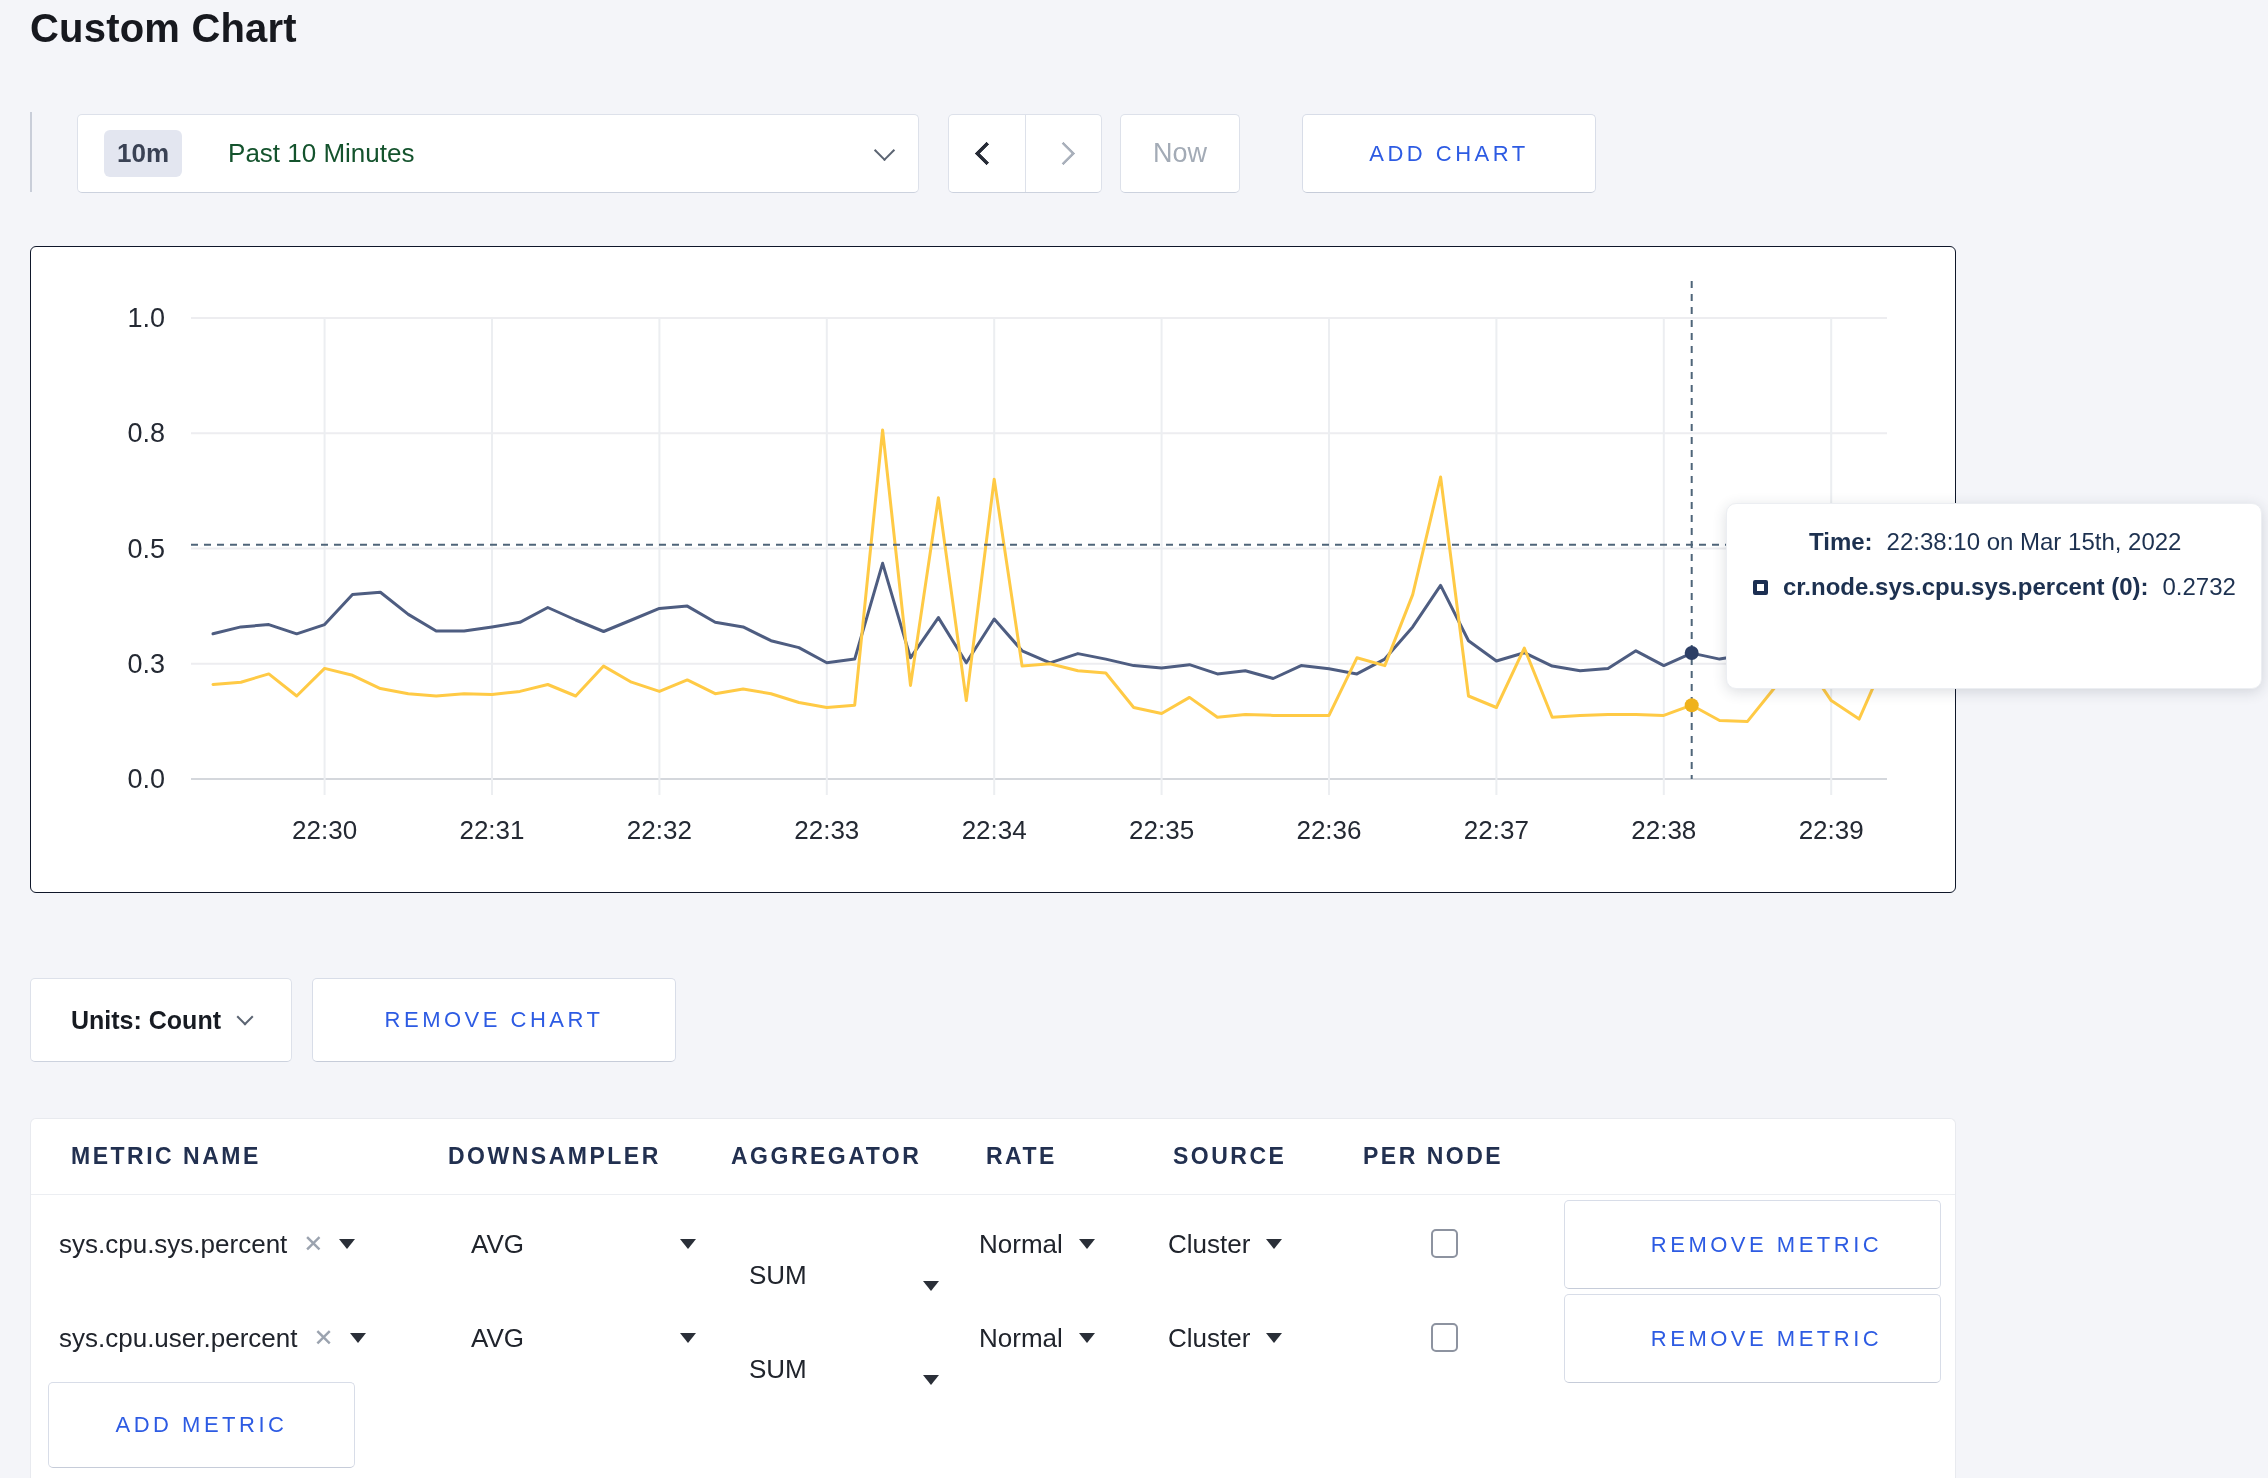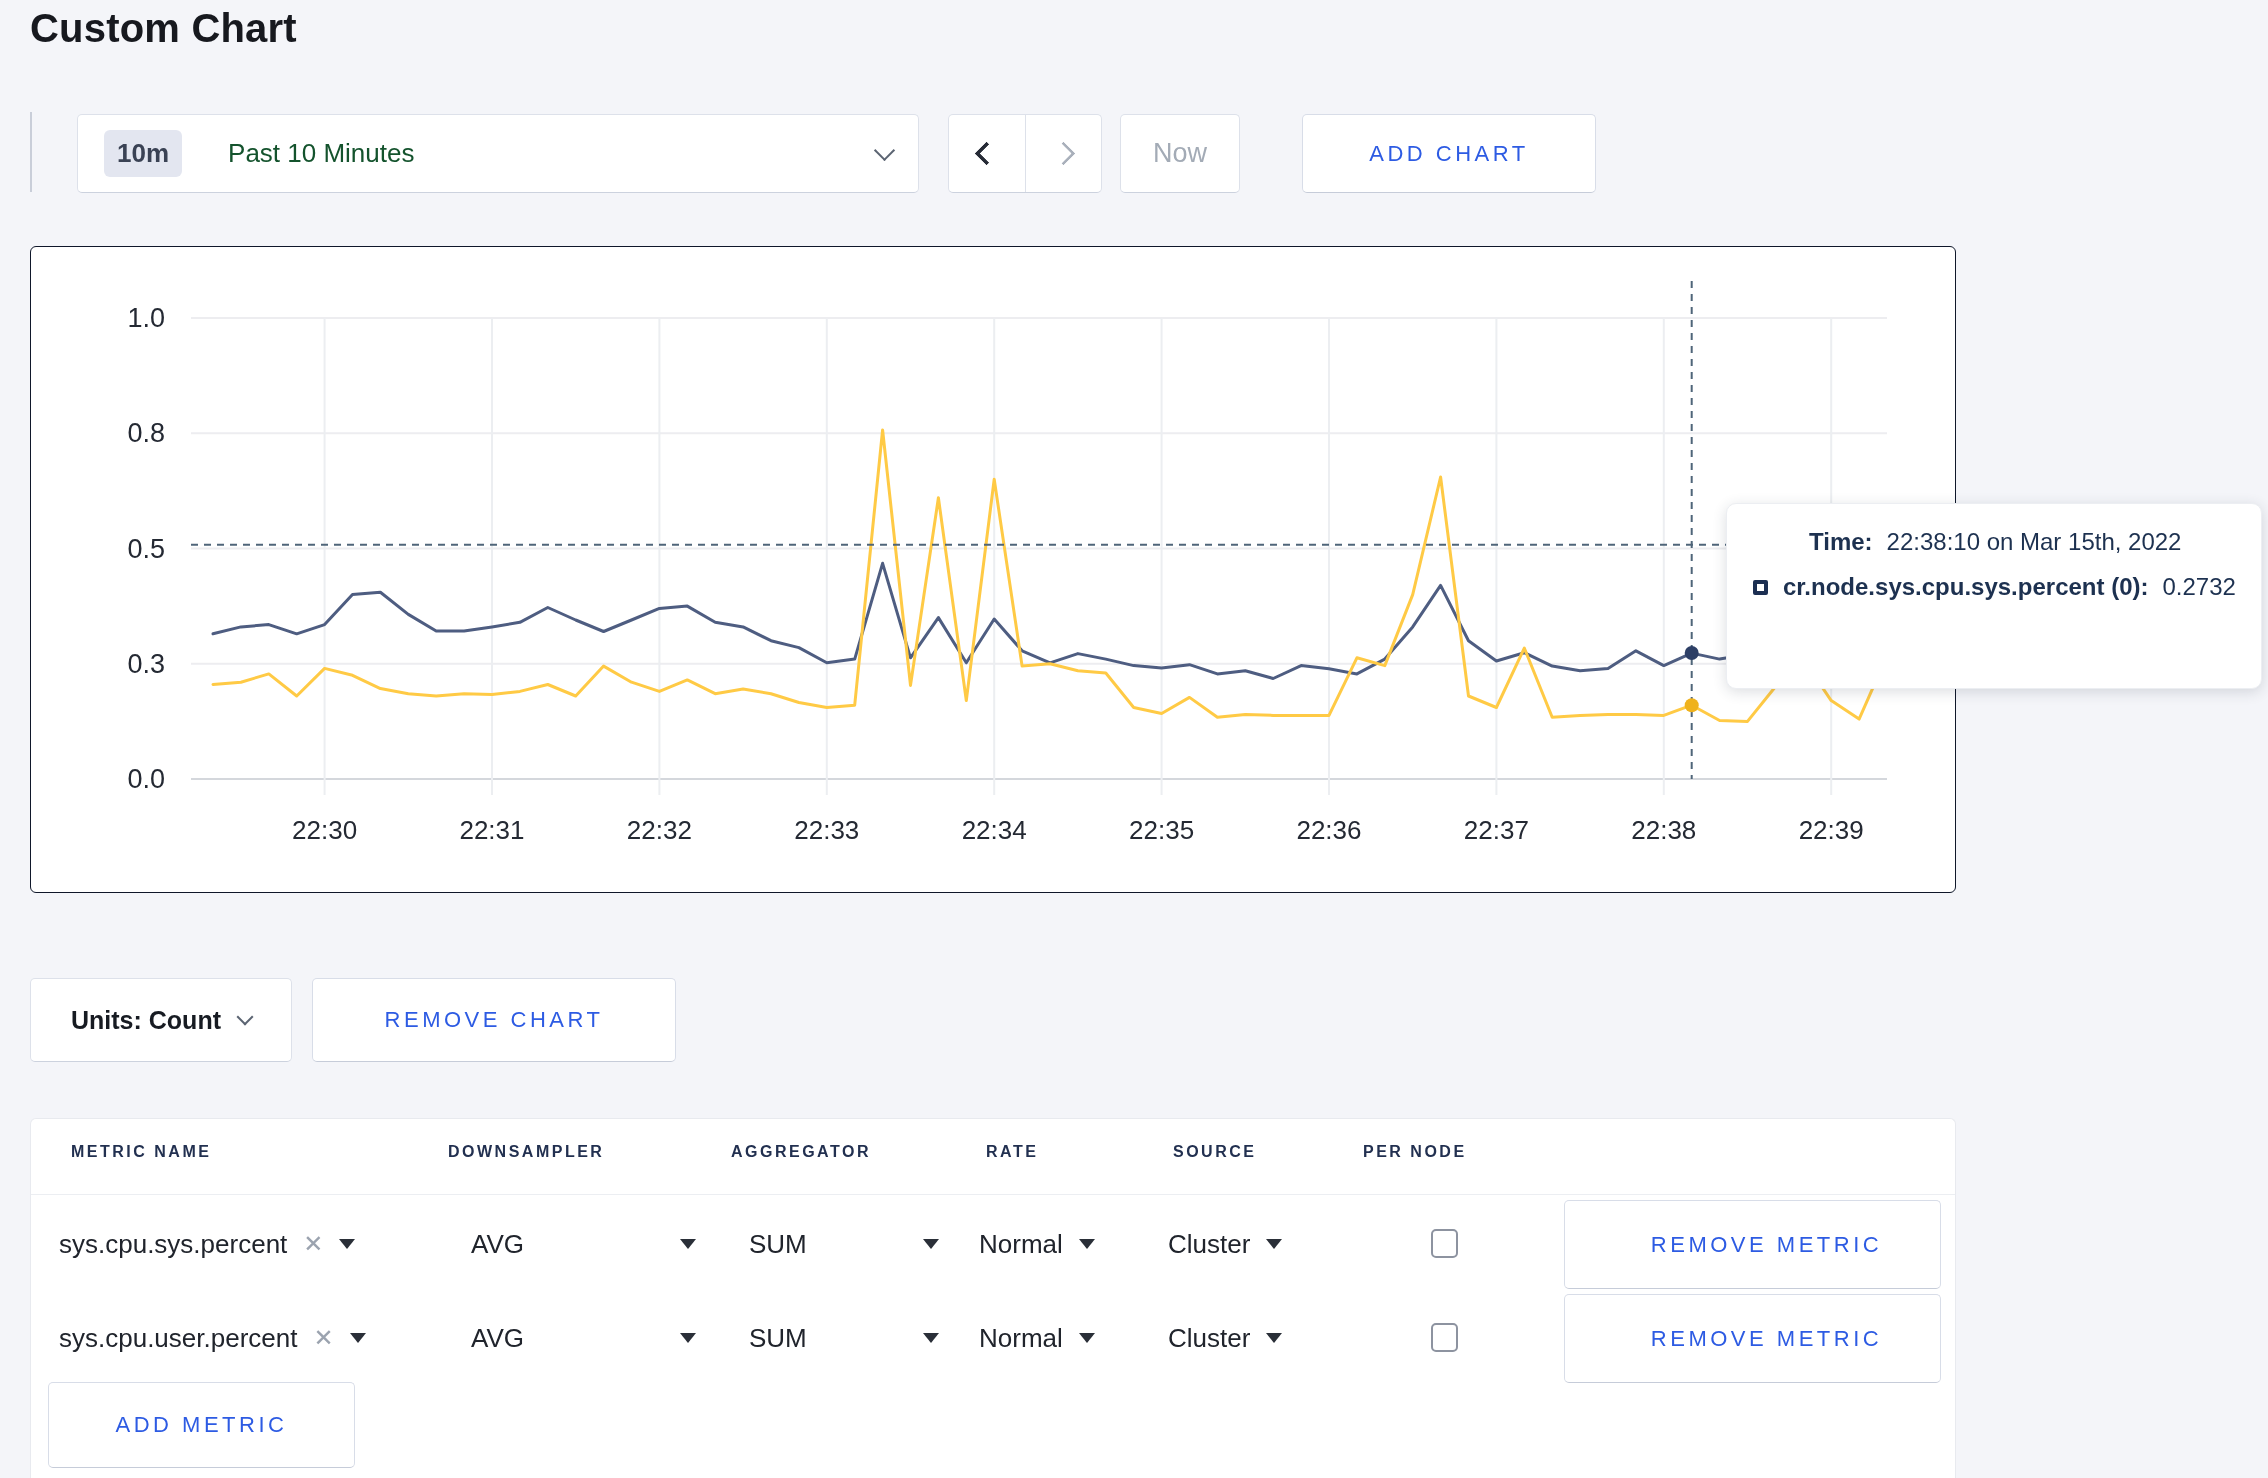--- a/index.html
+++ b/index.html
@@ -74,27 +74,27 @@
      font-size:25px; font-weight:bold; color:#171b22; }
   .units-button .chev-down{ margin-left:18px; width:12px; height:12px; border-width:2px; }
   .remove-chart{ position:absolute; left:312px; top:978px; width:364px; height:84px; }
 
   
   .metrics-card{
     position:absolute; left:30px; top:1118px; width:1926px; height:360px;
     background:#fff; border:1px solid #e8eaef; border-radius:6px 6px 0 0; border-bottom:none;
   }
   .metrics-header{ position:absolute; top:0; left:0; right:0; height:76px; border-bottom:1px solid #eceef2; }
-  .mh{ position:absolute; top:24px; font-size:16px; font-weight:600; letter-spacing:2.5px; color:#223050; }
+  .mh{ position:absolute; top:24px; font-size:23px; font-weight:600; letter-spacing:2.5px; color:#223050; }
   .mh.c1{ left:40px; } .mh.c2{ left:417px; } .mh.c3{ left:700px; } .mh.c4{ left:955px; } .mh.c5{ left:1142px; } .mh.c6{ left:1332px; }
 
   .metric-row{ position:absolute; left:0; right:0; height:94px; }
   .metric-row.r1{ top:78px; } .metric-row.r2{ top:172px; }
   .cell{ position:absolute; top:0; height:94px; display:flex; align-items:center; font-size:26px; color:#20242c; cursor:pointer; }
-  .cell-metric{ left:28px; } .cell-ds{ left:440px; width:225px; } .cell-agg{ left:718px; width:190px; }
+  .cell-metric{ left:28px; } .cell-ds{ left:440px; width:225px; } .cell-agg{ left:718px; width:190px;align-items:flex-end; }
   .cell-rate{ left:948px; } .cell-src{ left:1137px; }
   .x-icon{ color:#9ba3af; font-size:24px; margin-left:16px; }
   .caret{ width:0; height:0; border-left:8px solid transparent; border-right:8px solid transparent;
           border-top:10px solid #2a2f38; margin-left:16px; }
   .cell-ds .caret, .cell-agg .caret{ margin-left:auto; }
   .checkbox{ position:absolute; left:1400px; top:32px; width:27px; height:29px; background:#fff;
              border:2px solid #8d93a0; border-radius:5px; cursor:pointer; }
   .remove-metric{ position:absolute; left:1533px; top:3px; width:377px; height:89px;padding-left:28px; }
   .add-metric{ position:absolute; left:48px; top:1382px; width:307px; height:86px; }
 </style>

